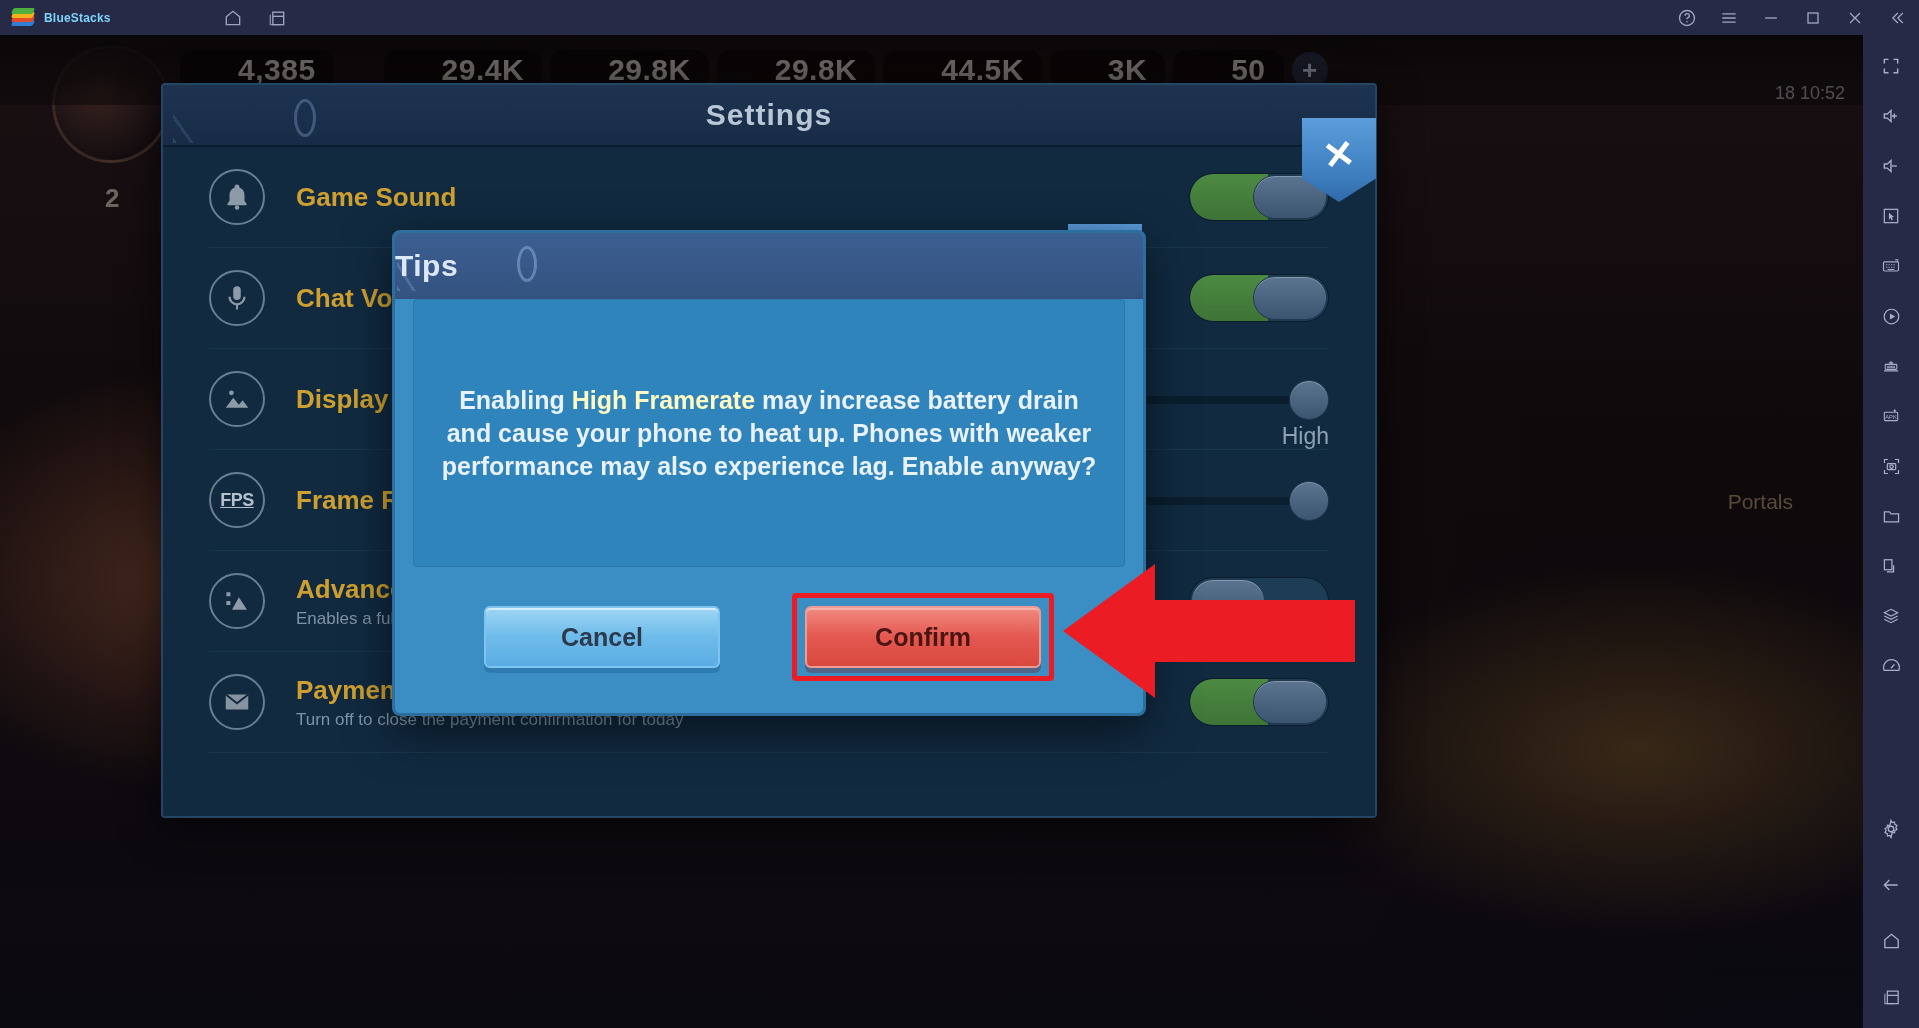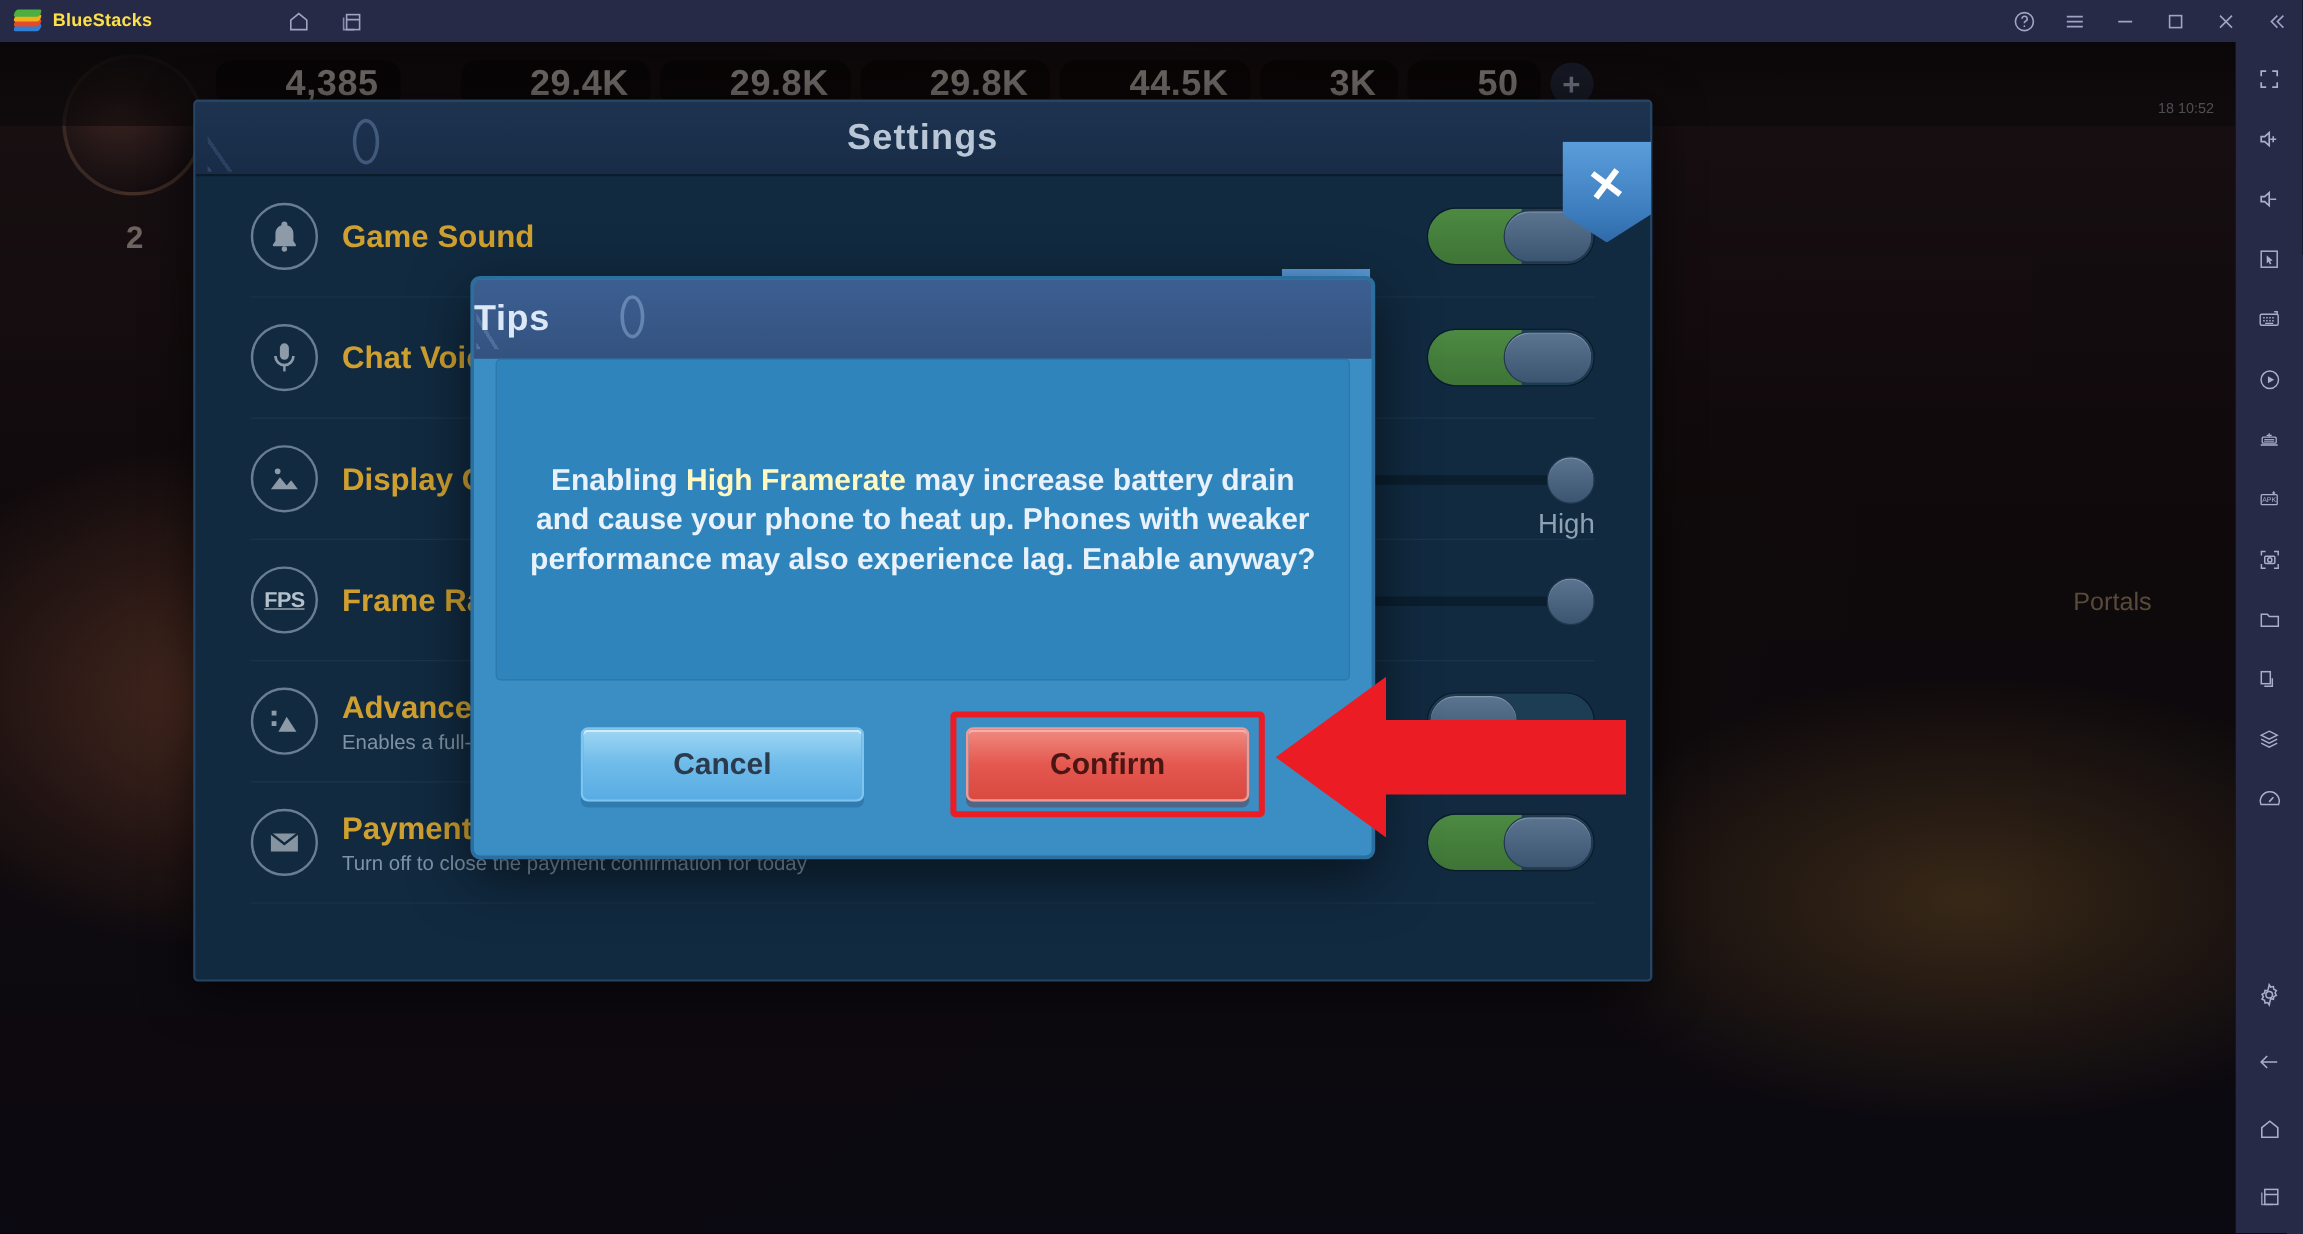--- a/index.html
+++ b/index.html
@@ -32,21 +32,21 @@
   .bs-logo i {
     position: absolute; left: 0; width: 22px; height: 6px;
     border-radius: 2px/3px;
     transform: skewX(-22deg);
   }
   .bs-logo i:nth-child(1){ top: 11px; background: #2f7fd6; }
   .bs-logo i:nth-child(2){ top: 7px;  background: #e34b2b; }
   .bs-logo i:nth-child(3){ top: 3px;  background: #f2b11a; }
   .bs-logo i:nth-child(4){ top: -1px; background: #4caf3f; }
   .bs-title {
-    color: #fde047; font-size: 15px; font-weight: bold;
+    color: #7dd3fc; font-size: 12px; font-weight: bold;
     letter-spacing: .2px;
   }
   .bs-tb-nav {
     display: flex; align-items: center; gap: 20px;
     margin-left: 110px;
   }
   .bs-tb-right {
     position: absolute; right: 10px; top: 0; height: 35px;
     display: flex; align-items: center; gap: 18px;
   }
@@ -119,21 +119,21 @@
   }
   .hud-sep { width: 34px; }
   .hud-plus {
     width: 36px; height: 36px; border-radius: 50%;
     background: rgba(40,60,90,.5);
     display: flex; align-items: center; justify-content: center;
     color: #9aa6bb; font-size: 26px; font-weight: bold; opacity: .6;
   }
   .hud-clock {
     position: absolute; right: 18px; top: 48px;
-    color: #8e9099; font-size: 12px; opacity: .5;
+    color: #8e9099; font-size: 18px; opacity: .5;
   }
   .avatar-frame {
     position: absolute; left: 52px; top: 10px;
     width: 118px; height: 118px; border-radius: 50%;
     background: radial-gradient(circle at 40% 35%, #3a2420 0%, #140d10 75%);
     border: 3px solid rgba(120,90,70,.35);
   }
   .avatar-lvl {
     position: absolute; left: 105px; top: 148px;
     color: #b6aca0; font-size: 26px; font-weight: bold; opacity: .55;
@@ -191,21 +191,21 @@
   .set-icon {
     width: 56px; height: 56px; flex: 0 0 56px;
     border: 2px solid rgba(178,195,212,.55);
     border-radius: 50%;
     display: flex; align-items: center; justify-content: center;
     color: #8d9aa8;
     margin-right: 20px;
   }
   .set-icon svg { display: block; }
   .set-icon .fps-txt { font-size: 18px; font-weight: bold; color: #b4c0cc; letter-spacing: -.5px; text-decoration: underline; }
-  .set-texts { flex: 1 1 auto; min-width: 0; }
+  .set-texts { flex: 1 1 auto; min-width: 0; margin-left: 11px; }
   .set-label {
     color: #cfa02f; font-size: 26px; font-weight: bold;
     white-space: nowrap;
   }
   .set-desc {
     color: #7e93a6; font-size: 17px; margin-top: 4px; white-space: nowrap;
   }
   .set-ctrl { flex: 0 0 auto; width: 200px; display: flex; align-items: center; justify-content: flex-end; }
 
   .toggle {

